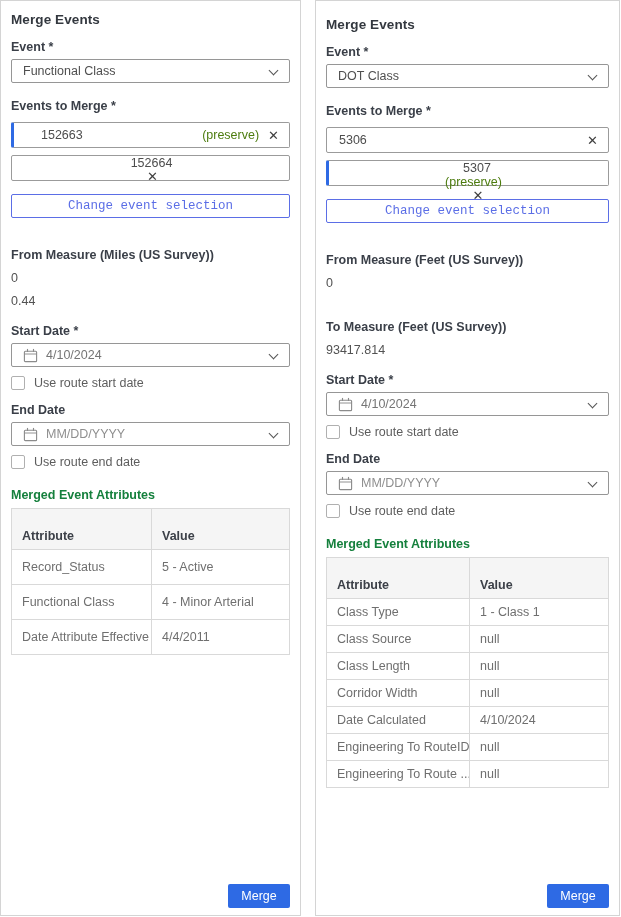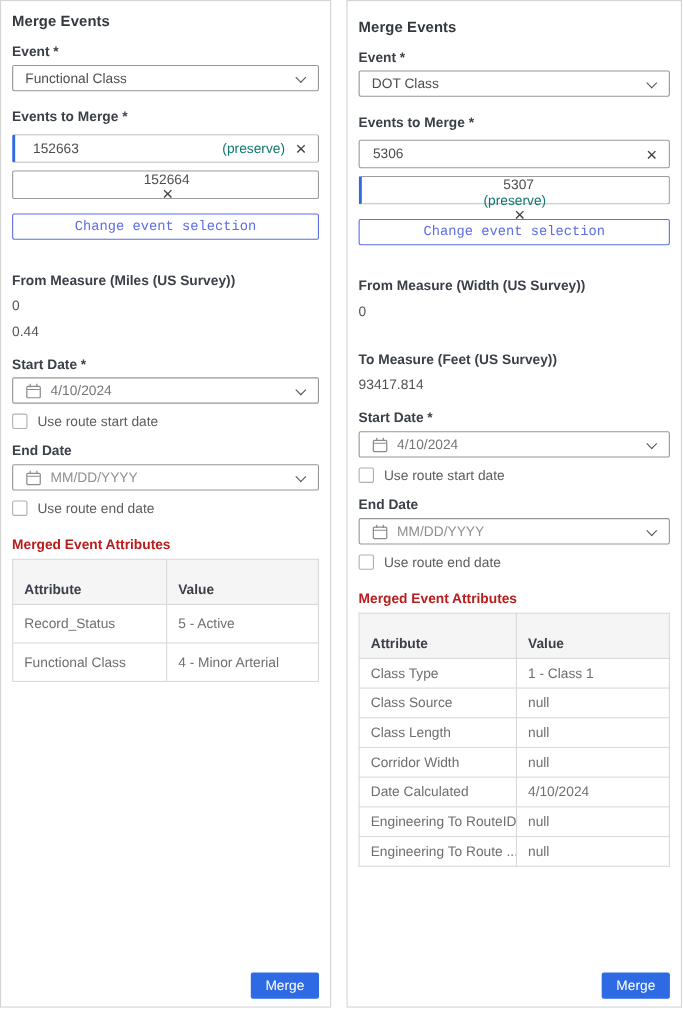--- a/index.html
+++ b/index.html
@@ -73,23 +73,23 @@
     border-radius: 2px;
     display: flex;
     align-items: center;
     padding: 0 10px 0 12px;
     font-size: 12.5px;
     color: #4d4d4d;
     margin-top: 4px;
     background: #fff;
   }
   .event-input + .event-input { margin-top: 7px; flex-direction: column; }
-  .event-input.preserve { border-left: 3px solid #2e6ae4; padding-left: 16px; }
+  .event-input.preserve { border-left: 3px solid #2e6ae4; padding-left: 27px; }
   .spacer { flex: 1; }
-  .preserve-label { color: #0f766e; margin-right: 7px; }
+  .preserve-label { color: #4d7c0f; margin-right: 7px; }
   .close-icon {
     color: #3f3f3f;
     font-size: 13px;
     line-height: 1;
     cursor: pointer;
     margin-left: 2px;
   }
 
   .outline-btn {
     margin-top: 13px;
@@ -135,21 +135,21 @@
     border: 1px solid #b0b0b0;
     border-radius: 2px;
     background: #fff;
     margin-right: 9px;
     flex: 0 0 auto;
   }
 
   .attr-title {
     font-size: 12.5px;
     font-weight: 700;
-    color: #b91c1c;
+    color: #15803d;
     margin-top: 19px;
   }
   table.attr-table {
     width: 100%;
     border-collapse: collapse;
     margin-top: 6px;
     font-size: 12.5px;
     table-layout: fixed;
   }
   .attr-table th, .attr-table td {
@@ -267,20 +267,24 @@
     </thead>
     <tbody>
       <tr>
         <td>Record_Status</td>
         <td>5 - Active</td>
       </tr>
       <tr>
         <td>Functional Class</td>
         <td>4 - Minor Arterial</td>
       </tr>
+      <tr>
+        <td>Date Attribute Effective</td>
+        <td>4/4/2011</td>
+      </tr>
     </tbody>
   </table>
 
   <div class="footer">
     <button class="primary-btn">Merge</button>
   </div>
 </section>
 
 <section class="panel right">
   <h2 class="panel-title">Merge Events</h2>
@@ -299,21 +303,21 @@
   </div>
   <div class="event-input preserve">
     <span>5307</span>
     <span class="spacer"></span>
     <span class="preserve-label">(preserve)</span>
     <span class="close-icon">✕</span>
   </div>
 
   <button class="outline-btn">Change event selection</button>
 
-  <div class="measure-label">From Measure (Width (US Survey))</div>
+  <div class="measure-label">From Measure (Feet (US Survey))</div>
   <div class="measure-value">0</div>
 
   <div class="measure-label">To Measure (Feet (US Survey))</div>
   <div class="measure-value">93417.814</div>
 
   <div class="field-label big-gap">Start Date *</div>
   <div class="select">
     <svg class="cal" width="15" height="15" viewBox="0 0 16 16">
       <rect x="1.5" y="3.5" width="13" height="11" rx="1" fill="none" stroke="#8b8b8b" stroke-width="1.2"></rect>
       <line x1="4.8" y1="1" x2="4.8" y2="4.2" stroke="#8b8b8b" stroke-width="1.2"></line>

